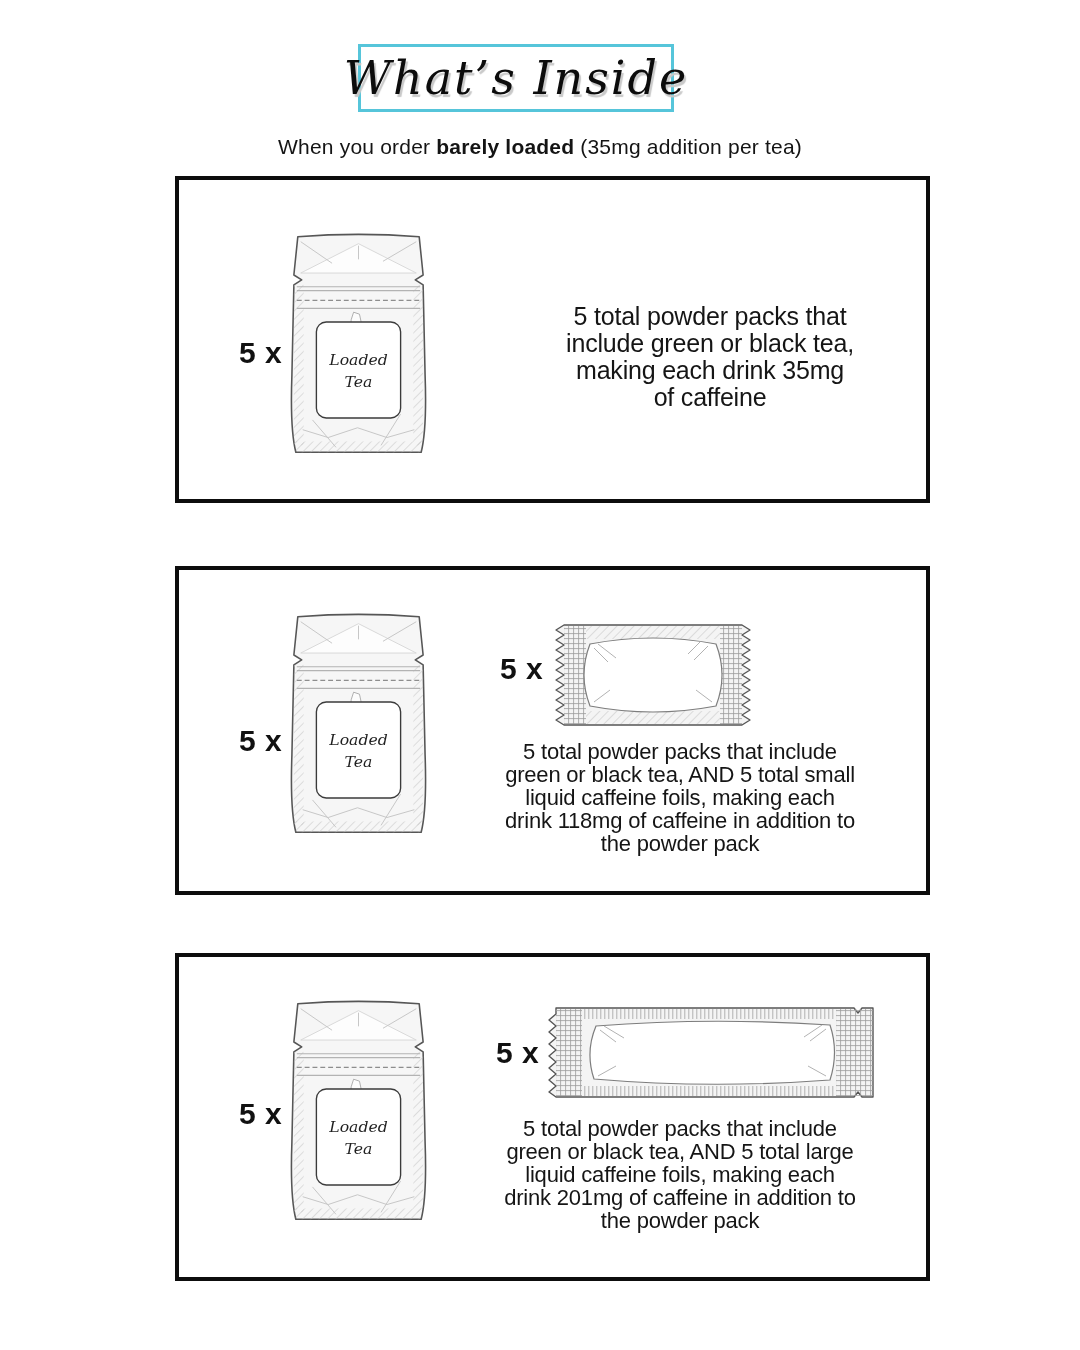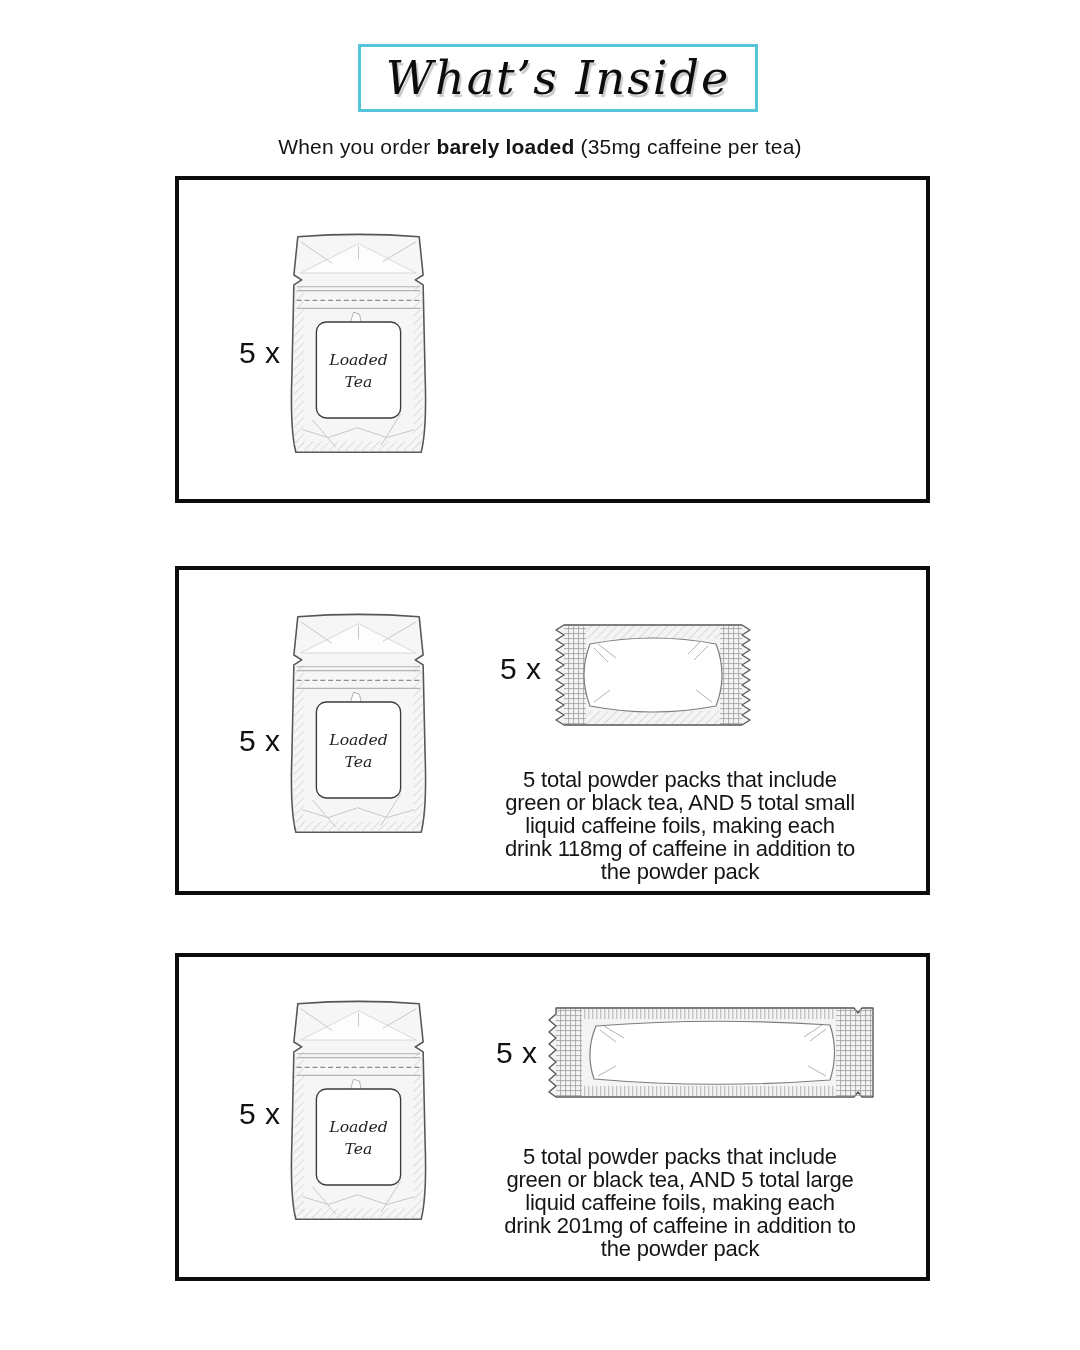--- a/index.html
+++ b/index.html
@@ -6,21 +6,21 @@
   .canvas{
     position:relative;
     width:1080px;height:1350px;
     background:#ffffff;
     font-family:"Liberation Sans",sans-serif;
     color:#111;
     overflow:hidden;
   }
   
   .title-frame{
-    position:absolute;left:358px;top:44px;width:400px;height:68px;
+    position:absolute;left:358px;top:44px;width:316px;height:68px;
     border:3px solid #56c5da;box-sizing:border-box;
     display:flex;align-items:center;justify-content:center;
   }
   .title-text{
     font-family:"DejaVu Serif",serif;
     font-style:italic;
     font-size:46px;
     letter-spacing:2px;
     color:#0c0c0c;
     text-shadow:2px 3px 1px #c9c9c9;
@@ -31,27 +31,27 @@
     position:absolute;left:0;width:1080px;text-align:center;
     font-size:21px;letter-spacing:0.2px;color:#141414;
   }
   .h b{font-weight:700;text-align:right;}
   
   .box{
     position:absolute;left:175px;width:755px;
     border:4px solid #0d0d0d;box-sizing:border-box;background:#ffffff;
   }
   .count{
-    position:absolute;font-size:30px;color:#111;letter-spacing:0.5px;
+    position:absolute;font-size:30px;color:#111;letter-spacing:0.5px;font-weight:bold;
   }
   .desc{
     position:absolute;text-align:center;color:#151515;white-space:pre-line;
   }
   .desc-1{font-size:25px;line-height:27px;letter-spacing:-0.2px;}
-  .desc-5{font-size:22px;line-height:23px;letter-spacing:-0.2px;margin-top:28px;}
+  .desc-5{font-size:22px;line-height:23px;letter-spacing:-0.2px;}
   .art{position:absolute;}
   
   .bagBody{fill:#f6f6f6;stroke:#565656;stroke-width:1.6;stroke-linejoin:round;}
   .foldHi{fill:#fdfdfd;stroke:#d8d8d8;stroke-width:1;}
   .sketch{fill:none;stroke:#c6c6c6;stroke-width:1;}
   .seam{stroke:#b3b3b3;stroke-width:1.2;}
   .zip{stroke:#8d8d8d;stroke-width:1.2;stroke-dasharray:5 3;}
   .drip{fill:#fcfcfc;stroke:#aeaeae;stroke-width:1;}
   .hatchStrip{fill:url(#hatchL);stroke:none;}
   .crossStrip{fill:url(#cross);stroke:none;}
@@ -84,21 +84,21 @@
   </defs>
 </svg>
 
 <div class="canvas">
 
   <div class="title-frame">
     <div class="title-text">What’s Inside</div>
   </div>
 
   <div class="h" style="top:135px;">
-    <span>When you order </span><b>barely loaded</b><span> (35mg caffeine per tea)</span>
+    <span>When you order </span><b>barely loaded</b><span> (35mg addition per tea)</span>
   </div>
 
   <div class="box" style="top:176px;height:327px;">
     <div class="count" style="left:60px;top:156px;">5 x</div>
 
     <svg class="art" style="left:106px;top:48px;" width="147" height="235" viewBox="0 0 150 240">
       <path class="bagBody" d="M13,9 Q75,4 137,9 L141,48 L133,53 L141,58 L143,150 Q145,205 139,229 L11,229 Q5,205 7,150 L9,58 L17,53 L9,48 Z"></path>
       <polygon class="foldHi" points="16,46 75,16 134,46"></polygon>
       <path class="sketch" d="M16,14 L48,36 M134,14 L100,34 M75,18 L75,32"></path>
       <rect class="hatchStrip" x="9" y="58" width="10" height="164"></rect>
@@ -109,20 +109,24 @@
       <line class="seam" x1="12" y1="82" x2="138" y2="82"></line>
       <path class="drip" d="M70,86 Q63,102 72,114 Q81,104 76,88 Z"></path>
       <rect class="label" x="32" y="96" width="86" height="98" rx="10"></rect>
       <text class="labelText" x="75" y="140">Loaded</text>
       <text class="labelText" x="75" y="162">Tea</text>
       <path class="sketch" d="M18,206 L44,214 L74,204 L104,214 L132,206"></path>
       <rect class="hatchStrip" x="11" y="218" width="128" height="11"></rect>
       <path class="sketch" d="M28,196 L52,224 M118,190 L98,222"></path>
     </svg>
 
+    <div class="desc desc-1" style="left:311px;top:123px;width:440px;">5 total powder packs that
+include green or black tea,
+making each drink 35mg
+of caffeine</div>
   </div>
 
 
   <div class="box" style="top:566px;height:329px;">
     <div class="count" style="left:60px;top:154px;">5 x</div>
 
     <svg class="art" style="left:106px;top:38px;" width="147" height="235" viewBox="0 0 150 240">
       <path class="bagBody" d="M13,9 Q75,4 137,9 L141,48 L133,53 L141,58 L143,150 Q145,205 139,229 L11,229 Q5,205 7,150 L9,58 L17,53 L9,48 Z"></path>
       <polygon class="foldHi" points="16,46 75,16 134,46"></polygon>
       <path class="sketch" d="M16,14 L48,36 M134,14 L100,34 M75,18 L75,32"></path>

